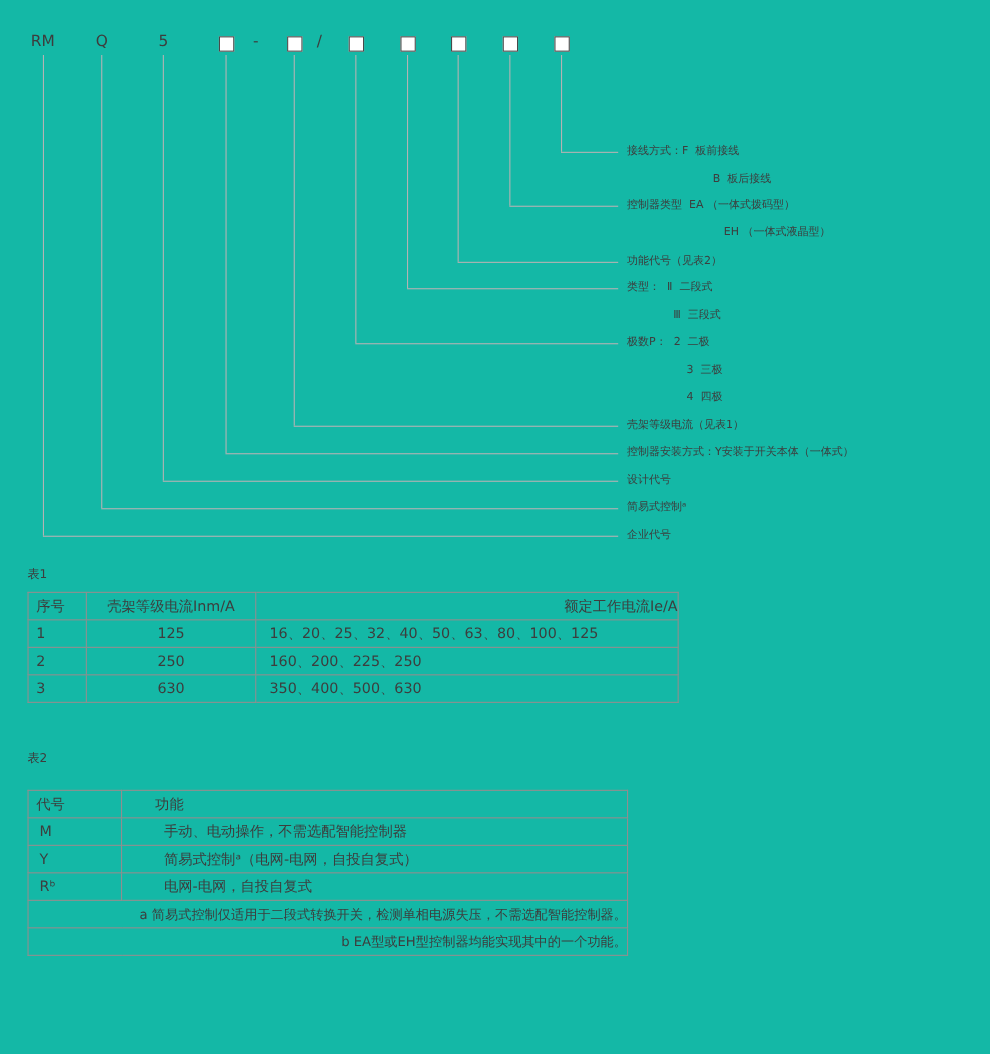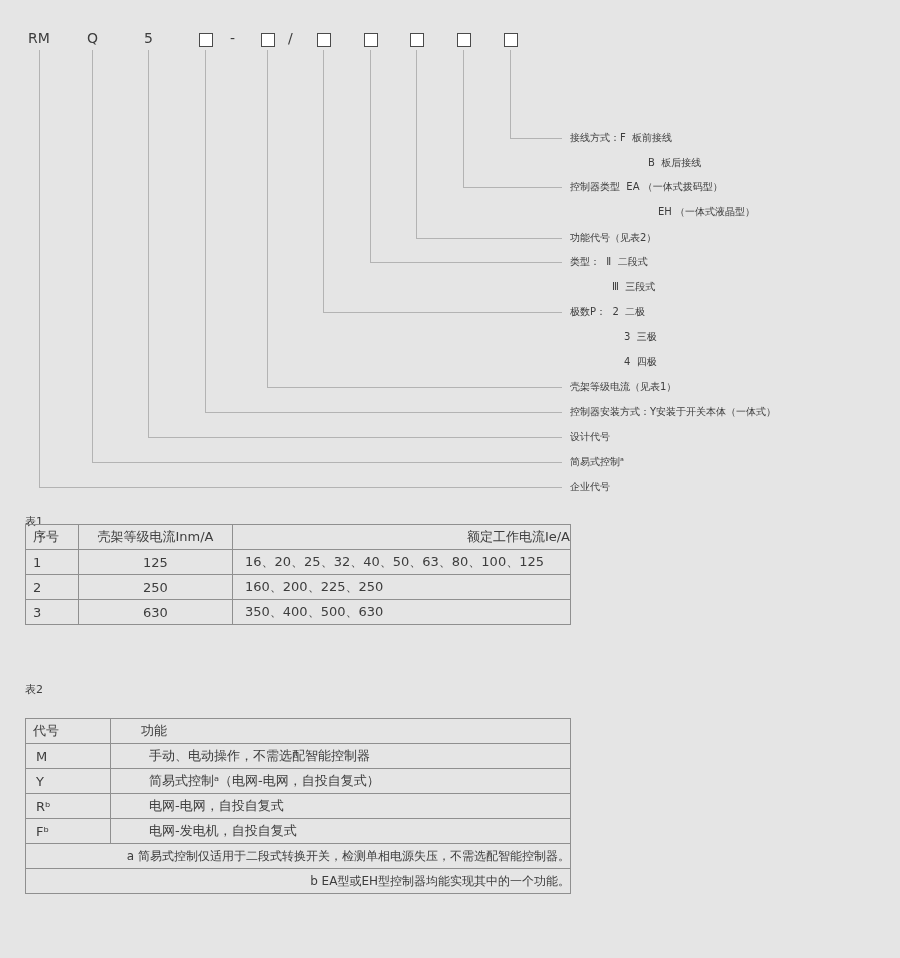--- a/index.html
+++ b/index.html
@@ -1,19 +1,19 @@
 <!DOCTYPE html>
 <html><head>
 <meta charset="utf-8">
 <style>
   html,body{margin:0;padding:0;background:#ffffff;}
   .page{
     position:relative;
     width:900px;height:958px;
-    background:#e5e5e5;
+    background:#14b8a6;
     font-family:"DejaVu Sans","Liberation Sans",sans-serif;
     color:#3d3d3d;
     overflow:hidden;
     text-decoration:underline;
   }
   .sym{
     position:absolute;top:30px;
     font-size:14px;color:#3d3d3d;white-space:pre;
   }
   .box{
@@ -111,21 +111,21 @@
   <div class="dlabel" style="left:624px;top:337px">3  三极</div>
   <div class="dlabel" style="left:624px;top:362px">4  四极</div>
   <div class="dlabel" style="left:570px;top:387px">壳架等级电流（见表1）</div>
   <div class="dlabel" style="left:570px;top:412px">控制器安装方式：Y安装于开关本体（一体式）</div>
   <div class="dlabel" style="left:570px;top:437px">设计代号</div>
   <div class="dlabel" style="left:570px;top:462px">简易式控制ᵃ</div>
   <div class="dlabel" style="left:570px;top:487px">企业代号</div>
 
   <div class="caption" style="top:514px">表1</div>
 
-  <table class="tbl" style="top:524px;width:546px">
+  <table class="tbl" style="top:538px;width:592px">
     <colgroup>
         <col style="width:53px">
         <col style="width:154px">
         <col>
       </colgroup>
     <tbody>
         <tr>
       <th class="t1-a">序号</th>
       <th class="t1-b">壳架等级电流Inm/A</th>
       <th class="t1-ch">额定工作电流Ie/A</th>
@@ -166,24 +166,20 @@
     </tr>
     <tr>
       <td class="t2-a">Y</td>
       <td class="t2-b">简易式控制ᵃ（电网-电网，自投自复式）</td>
     </tr>
     <tr>
       <td class="t2-a">Rᵇ</td>
       <td class="t2-b">电网-电网，自投自复式</td>
     </tr>
     <tr>
-      <td class="t2-a">Fᵇ</td>
-      <td class="t2-b">电网-发电机，自投自复式</td>
-    </tr>
-    <tr>
       <td class="t2-fn" colspan="2">a 简易式控制仅适用于二段式转换开关，检测单相电源失压，不需选配智能控制器。</td>
     </tr>
     <tr>
       <td class="t2-fn" colspan="2">b EA型或EH型控制器均能实现其中的一个功能。</td>
     </tr>
   </tbody>
     </table>
 
 </div>
 

